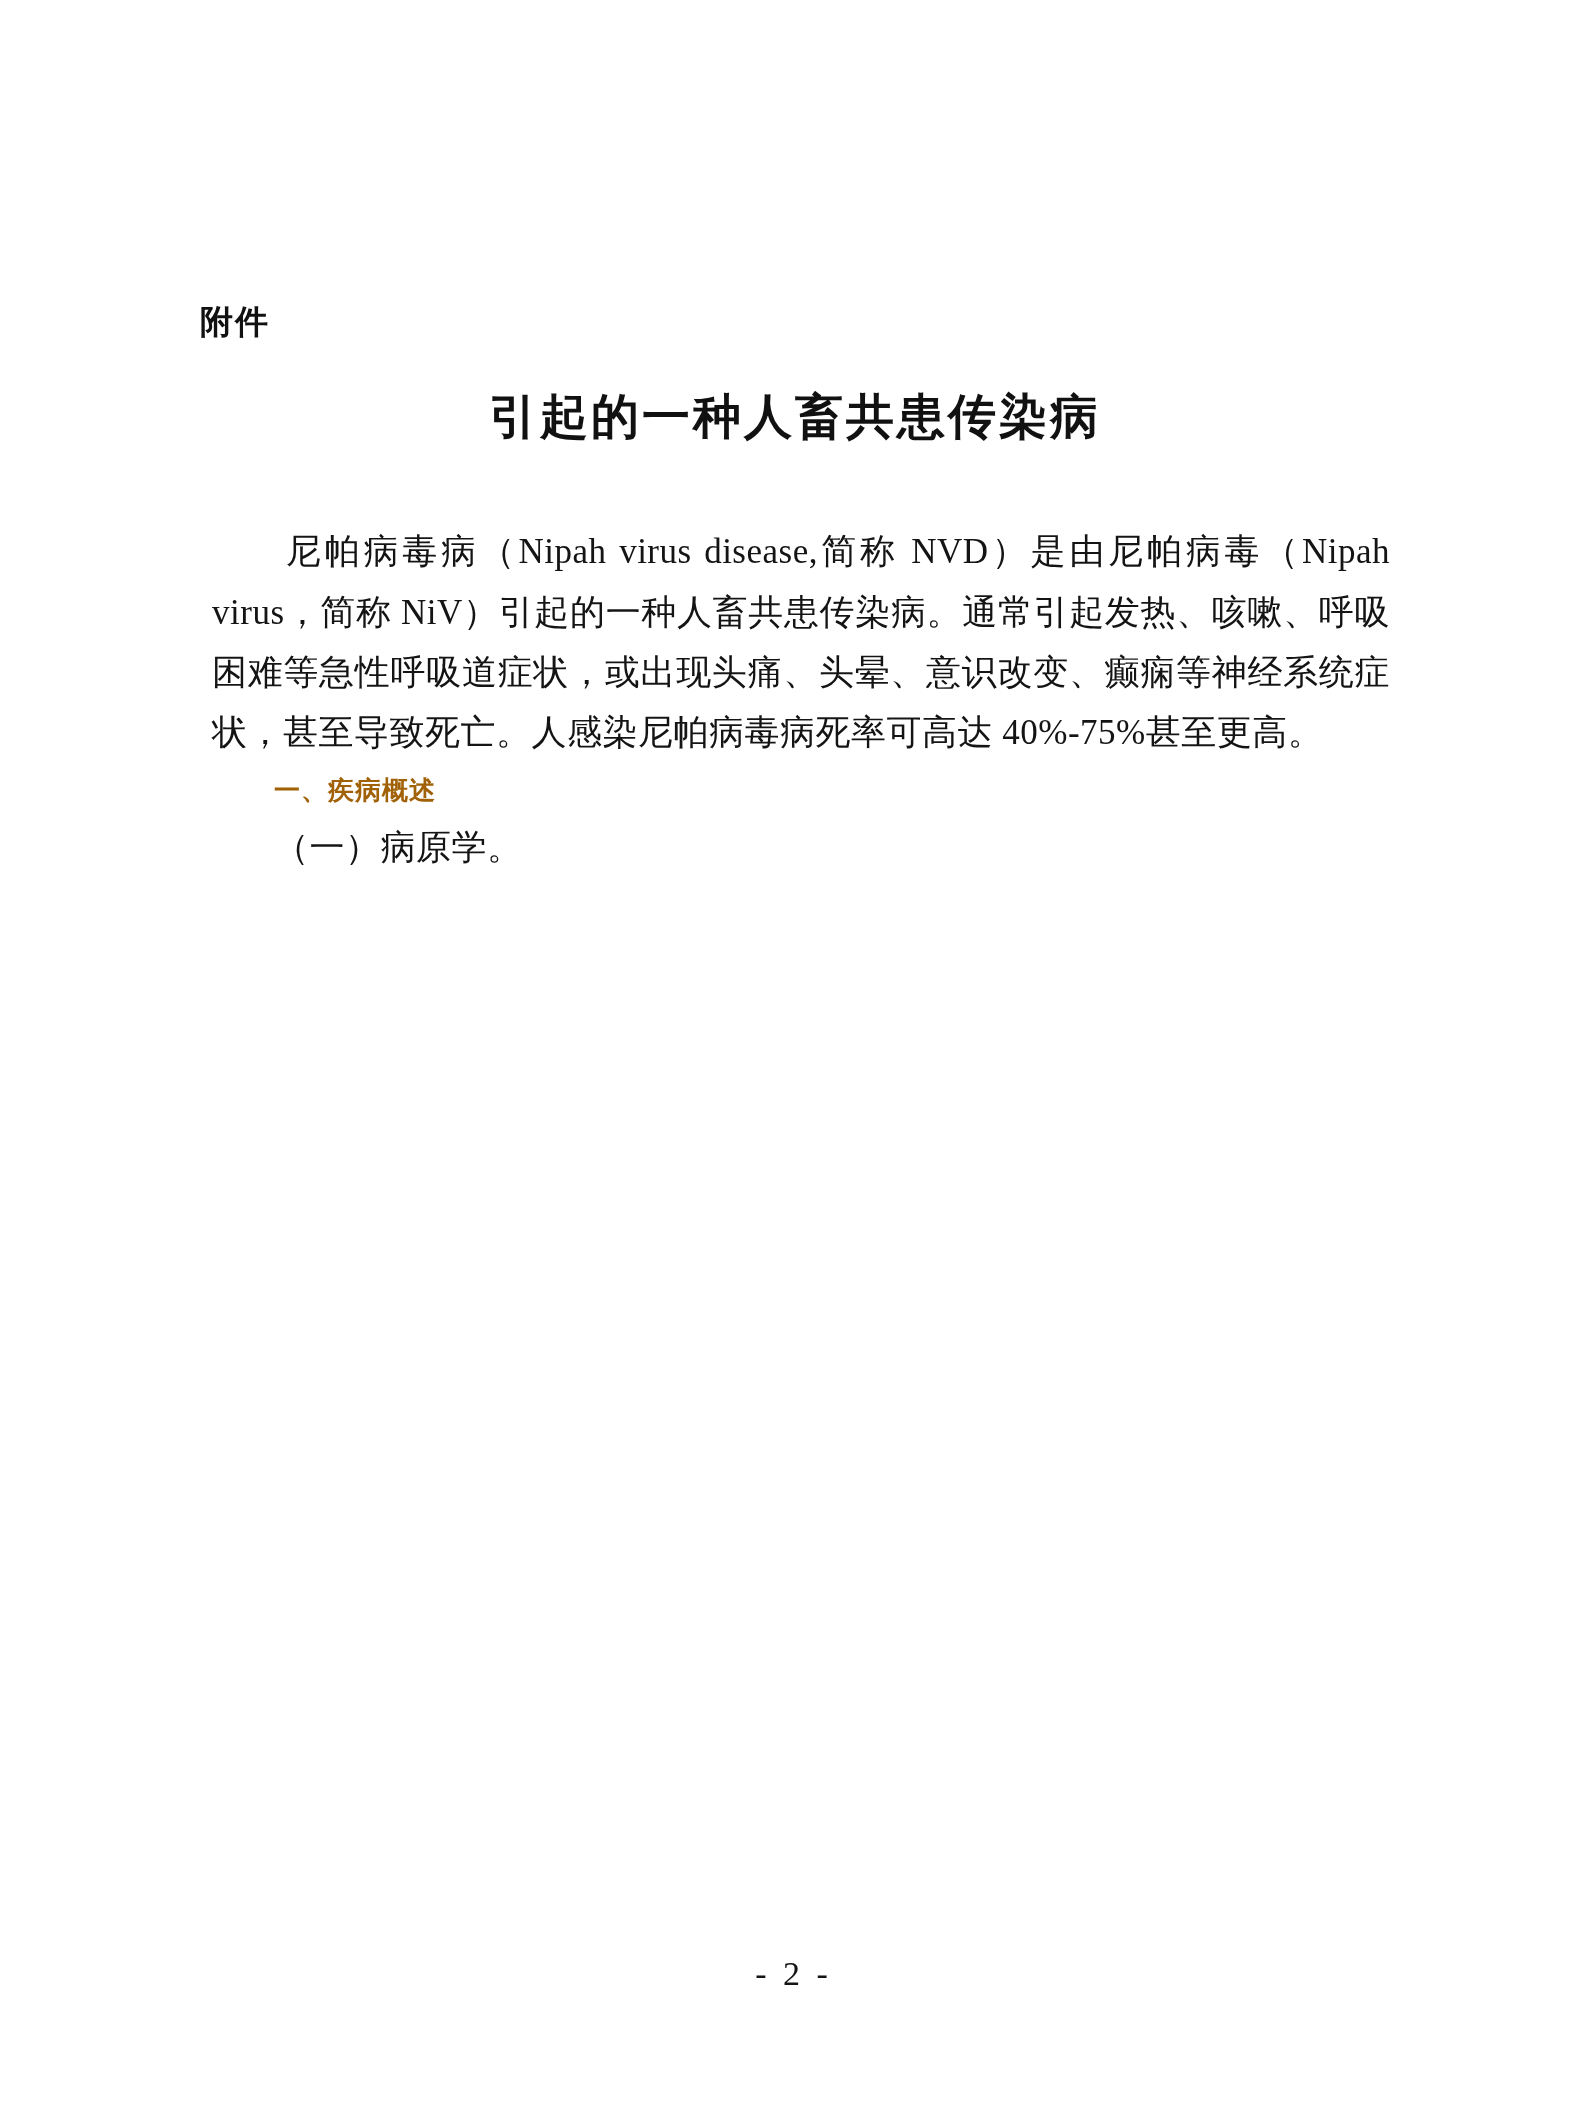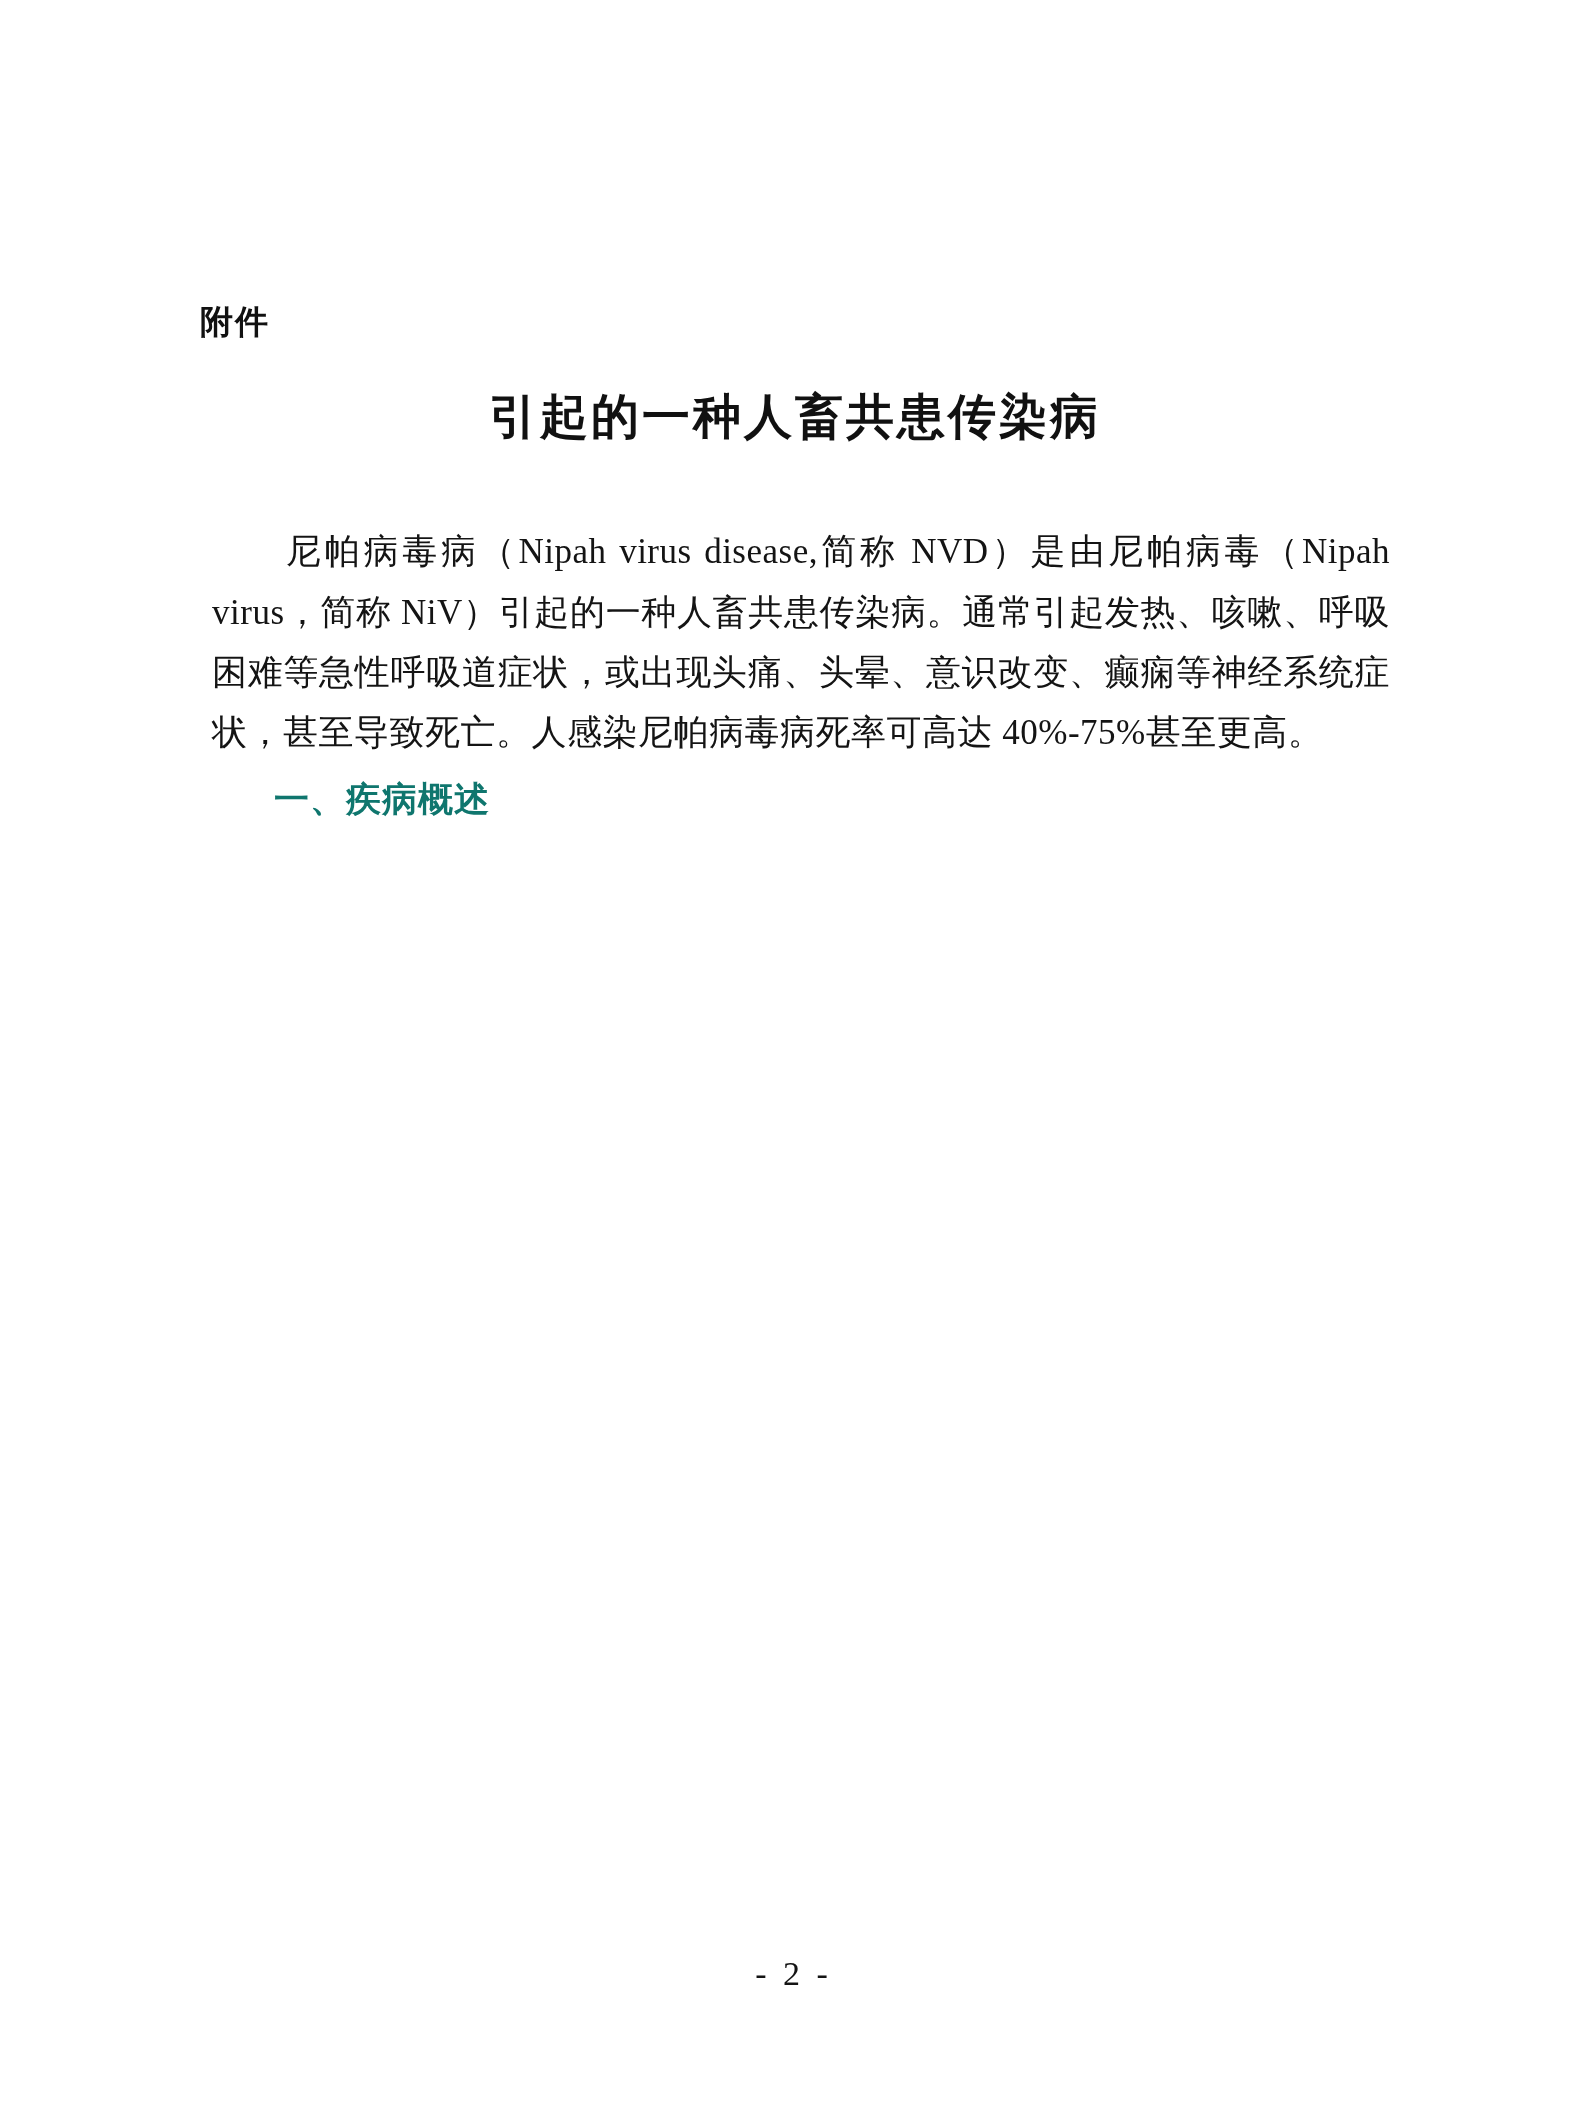--- a/index.html
+++ b/index.html
@@ -46,28 +46,28 @@
     font-size: 35px;
     line-height: 1.72;
     text-align: justify;
     text-justify: inter-ideograph;
     margin: 0 0 4px 12px;
     text-indent: 74px;
     letter-spacing: 0.5px;
     color: #141414;
   }
   .heading-1 {
-    font-family: Liberation Sans, sans-serif;
+    font-family: Liberation Serif, serif;
     font-weight: bold;
-    font-size: 35px;
+    font-size: 26px;
     line-height: 1.72;
     margin: 6px 0 4px 0;
     text-indent: 74px;
     letter-spacing: 1px;
-    color: #0f766e;
+    color: #a16207;
   }
   .heading-2 {
     font-size: 35px;
     line-height: 1.72;
     margin: 0 0 4px 0;
     text-indent: 74px;
     letter-spacing: 0.5px;
     color: #141414;
   }
   .page-number {
@@ -90,18 +90,19 @@
 
     <div class="attachment-label">附件</div>
 
     <h1 class="doc-title">引起的一种人畜共患传染病</h1>
 
     <p class="body-text">尼帕病毒病（Nipah virus disease,简称 NVD）是由尼帕病毒（Nipah virus，简称 NiV）引起的一种人畜共患传染病。通常引起发热、咳嗽、呼吸困难等急性呼吸道症状，或出现头痛、头晕、意识改变、癫痫等神经系统症状，甚至导致死亡。人感染尼帕病毒病死率可高达 40%-75%甚至更高。</p>
 
 
     <div class="heading-1">一、疾病概述</div>
 
+    <div class="heading-2">（一）病原学。</div>
 
 
   </div>
 
   <div class="page-number">- 2 -</div>
 </div>
 
 </body></html>

